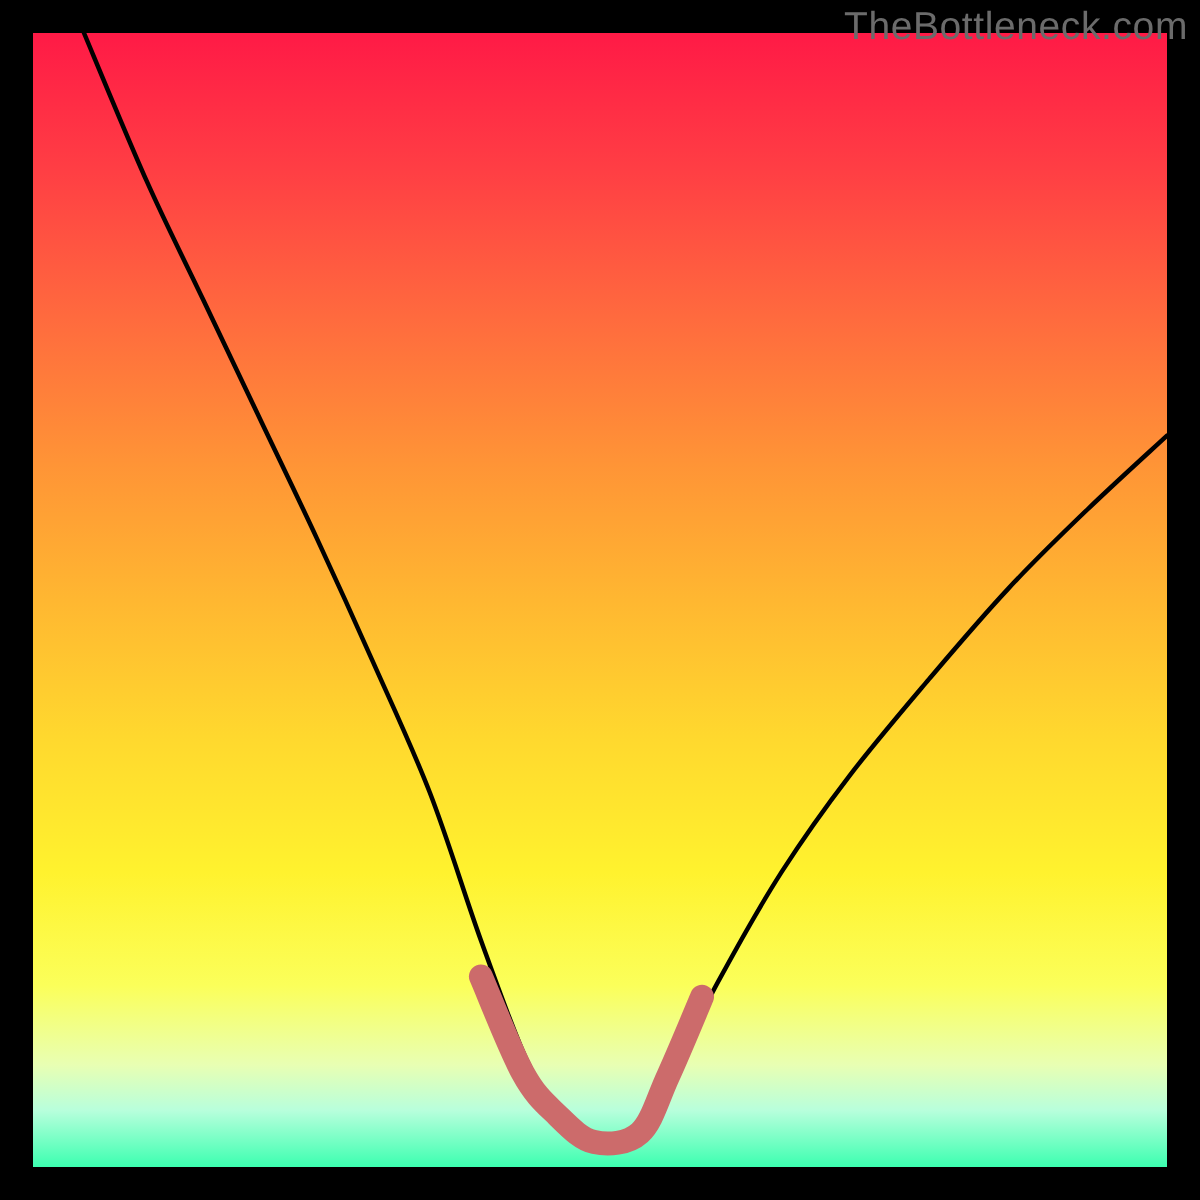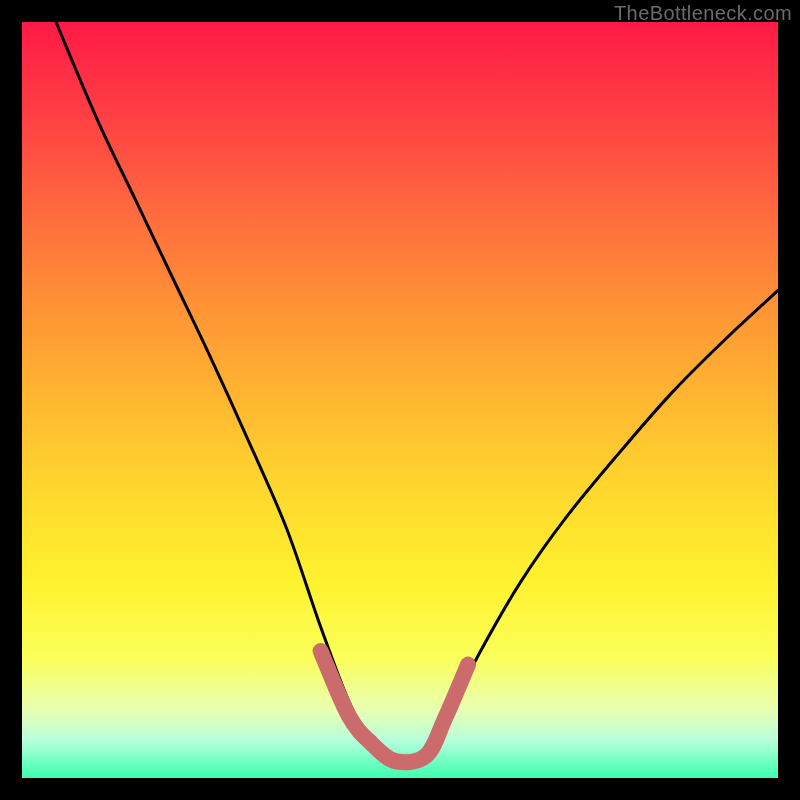--- a/index.html
+++ b/index.html
@@ -30,21 +30,21 @@
       #e8ffb3 91%,
       #b8ffdc 95%,
       #3cffb0 100%
     );
   }
   .watermark {
     position: absolute;
     top: 2px;
     right: 8px;
     color: #6b6b6b;
-    font-size: 20px;
+    font-size: 26px;
     letter-spacing: 0.4px;
     user-select: none;
   }
   svg.curves {
     position: absolute;
     left: 0;
     top: 0;
     width: 756px;
     height: 756px;
     overflow: visible;

